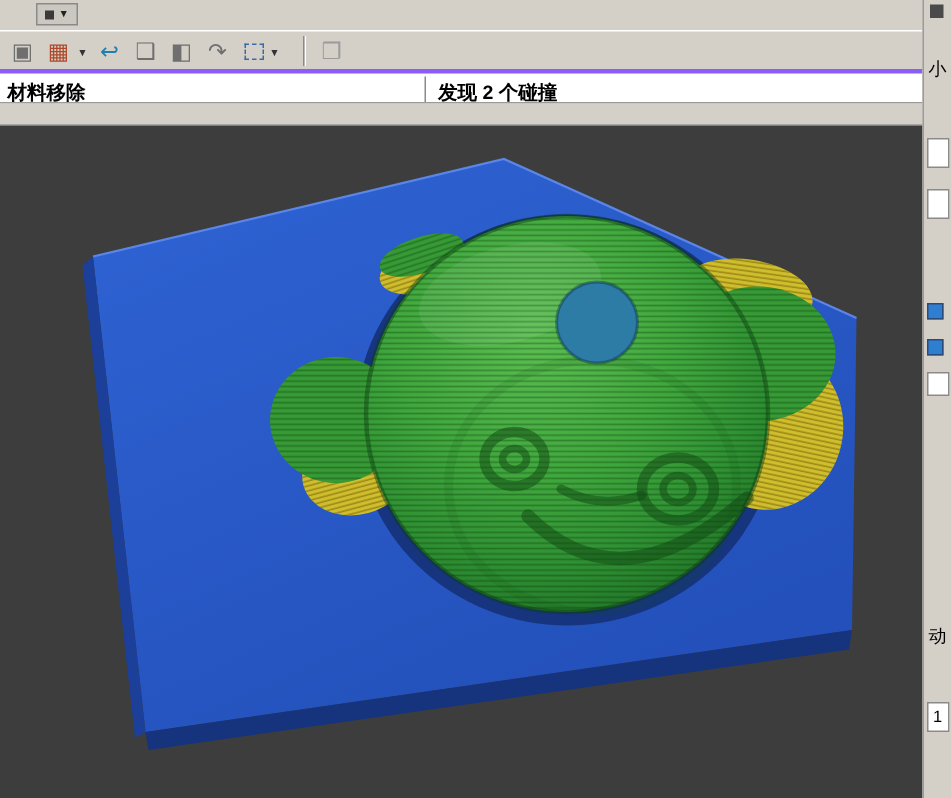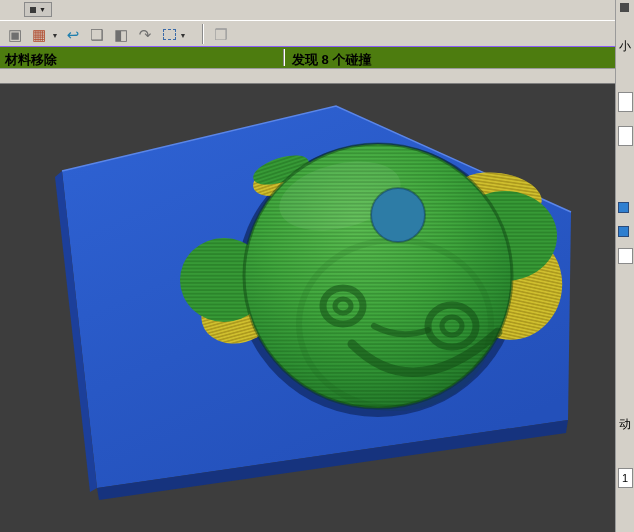--- a/index.html
+++ b/index.html
@@ -32,21 +32,21 @@
   .gray   { color:#6f6f6f; }
   .rust   { color:#b0482a; }
   .teal   { color:#1f7fae; }
   .lgray  { color:#9b9b9b; }
   .marquee { width:13px; height:11px; border:1px dashed #3a6aa8; background:transparent; display:inline-block; }
   .tsep { position:absolute; top:3px; width:2px; height:20px;
           border-left:1px solid #8a8a8a; border-right:1px solid #ffffff; }
 
   .statusbar {
     position:absolute; left:0; top:46px; width:615px; height:23px;
-    background:#4d7c0f; border-top:1px solid #8b5cf6; border-bottom:1px solid #9a9a9a;
+    background:#ffffff; border-top:3px solid #8b5cf6; border-bottom:1px solid #9a9a9a;
   }
   .mode { position:absolute; left:5px; top:4px; font-size:13px; font-weight:bold; color:#000; }
   .vsep { position:absolute; left:283px; top:2px; width:2px; height:17px;
           border-left:1px solid #8a8a8a; border-right:1px solid #ffffff; }
   .collision { position:absolute; left:292px; top:4px; font-size:13px; font-weight:bold; color:#000; }
 
   .substrip { position:absolute; left:0; top:69px; width:615px; height:15px;
               background:#d4d0c8; border-bottom:1px solid #7e7e7e; }
 
   
@@ -114,21 +114,21 @@
     </div>
     <div class="tsep" style="left:202px"></div>
     <div class="tbtn" style="left:210px">
       <span class="g lgray">❒</span>
     </div>
   </div>
 
   <div class="statusbar">
     <span class="mode">材料移除</span>
     <span class="vsep"></span>
-    <span class="collision">发现 8 个碰撞</span>
+    <span class="collision">发现 2 个碰撞</span>
   </div>
 
   <div class="substrip"></div>
 
   <div class="viewport">
     <svg width="615" height="448" viewBox="0 0 615 448">
       <defs>
         <linearGradient id="stockTop" x1="0" y1="0" x2="0.6" y2="1">
           <stop offset="0" stop-color="#2f63d4"></stop>
           <stop offset="1" stop-color="#2350ba"></stop>

